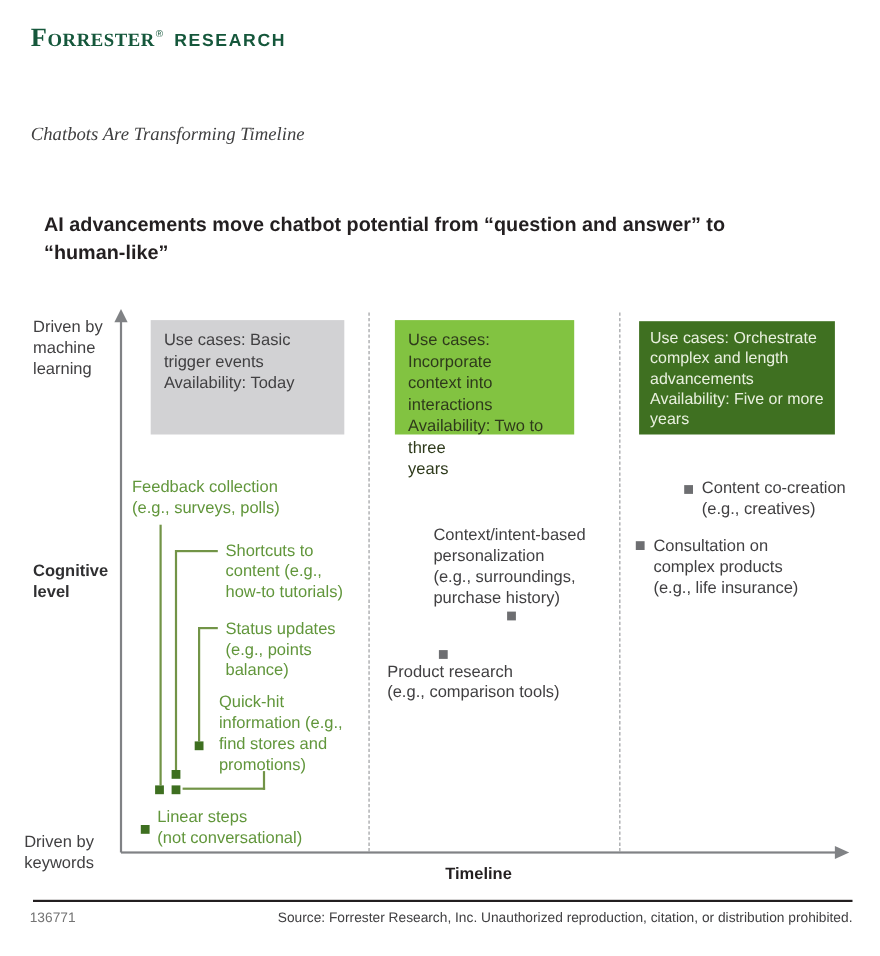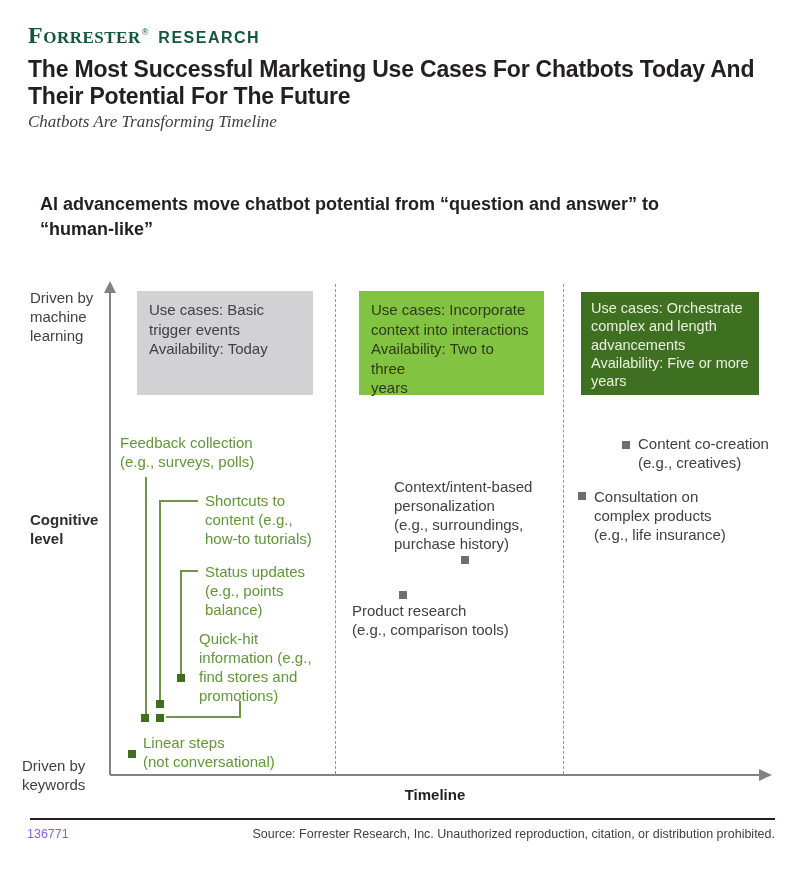--- a/index.html
+++ b/index.html
@@ -32,21 +32,21 @@
   
   .axis-label { font-size:15px; color:#414042; line-height:1.27; }
   .lbl-driven-ml { left:30px; top:288px; }
   .lbl-cognitive { left:30px; top:510px; font-weight:bold; color:#2F2F31; }
   .lbl-driven-kw { left:22px; top:756px; }
   .lbl-timeline { left:110px; top:786px; width:650px; text-align:center; font-size:15px; font-weight:bold; color:#231F20; }
 
   
   .zone-box { font-size:15px; line-height:1.3; padding:9px 12px; }
   .zone-today { left:137px; top:291px; width:176px; height:104px; background:#D2D2D4; color:#414042; }
-  .zone-mid { left:359px; top:291px; width:185px; height:104px; background:#82C341; color:#2E3A1B; }
+  .zone-mid { left:359px; top:291px; width:163px; height:104px; background:#82C341; color:#2E3A1B; }
   .zone-far { left:581px; top:292px; width:178px; height:103px; background:#3F7021; color:#E9F0DF; font-size:14.5px; line-height:1.26; padding:7px 10px; }
 
   
   .pt-label { font-size:15px; line-height:1.27; }
   .green-label { color:#61963B; }
   .gray-label { color:#414042; }
   .lbl-feedback { left:120px; top:433px; }
   .lbl-shortcuts { left:205px; top:491px; }
   .lbl-status { left:205px; top:562px; }
   .lbl-quickhit { left:199px; top:629px; }
@@ -75,36 +75,34 @@
   .c-feedback-v { left:145px; top:477px; width:2px; height:237px; }
   .c-shortcuts-h { left:160px; top:500px; width:38px; height:2px; }
   .c-shortcuts-v { left:159px; top:500px; width:2px; height:200px; }
   .c-status-h { left:181px; top:570px; width:17px; height:2px; }
   .c-status-v { left:180px; top:570px; width:2px; height:104px; }
   .c-quickhit-h { left:166px; top:716px; width:75px; height:2px; }
   .c-quickhit-v { left:239px; top:701px; width:2px; height:17px; }
 
   
   .footer-rule { left:30px; top:818px; width:745px; height:2px; background:#231F20; }
-  .footer-number { left:27px; top:827px; font-size:12.5px; color:#8b5cf6; }
+  .footer-number { left:27px; top:827px; font-size:12.5px; color:#737373; }
   .footer-source { left:200px; top:827px; width:575px; text-align:right; font-size:12.5px; color:#414042; }
 </style>
 </head>
 <body>
 
 <div class="page">
 
   <div class="abs logo">
     <span class="logo-serif">Forrester</span>
     <span class="logo-reg">®</span>
     <span class="logo-sans">RESEARCH</span>
   </div>
 
-  <div class="abs title pre">The Most Successful Marketing Use Cases For Chatbots Today And
-Their Potential For The Future</div>
   <div class="abs subtitle">Chatbots Are Transforming Timeline</div>
   <div class="abs fig-heading pre">AI advancements move chatbot potential from “question and answer” to
 “human-like”</div>
 
   <div class="abs y-axis-arrow"></div>
   <div class="abs y-axis-line"></div>
   <div class="abs x-axis-line"></div>
   <div class="abs x-axis-arrow"></div>
   <div class="abs divider divider-1"></div>
   <div class="abs divider divider-2"></div>

